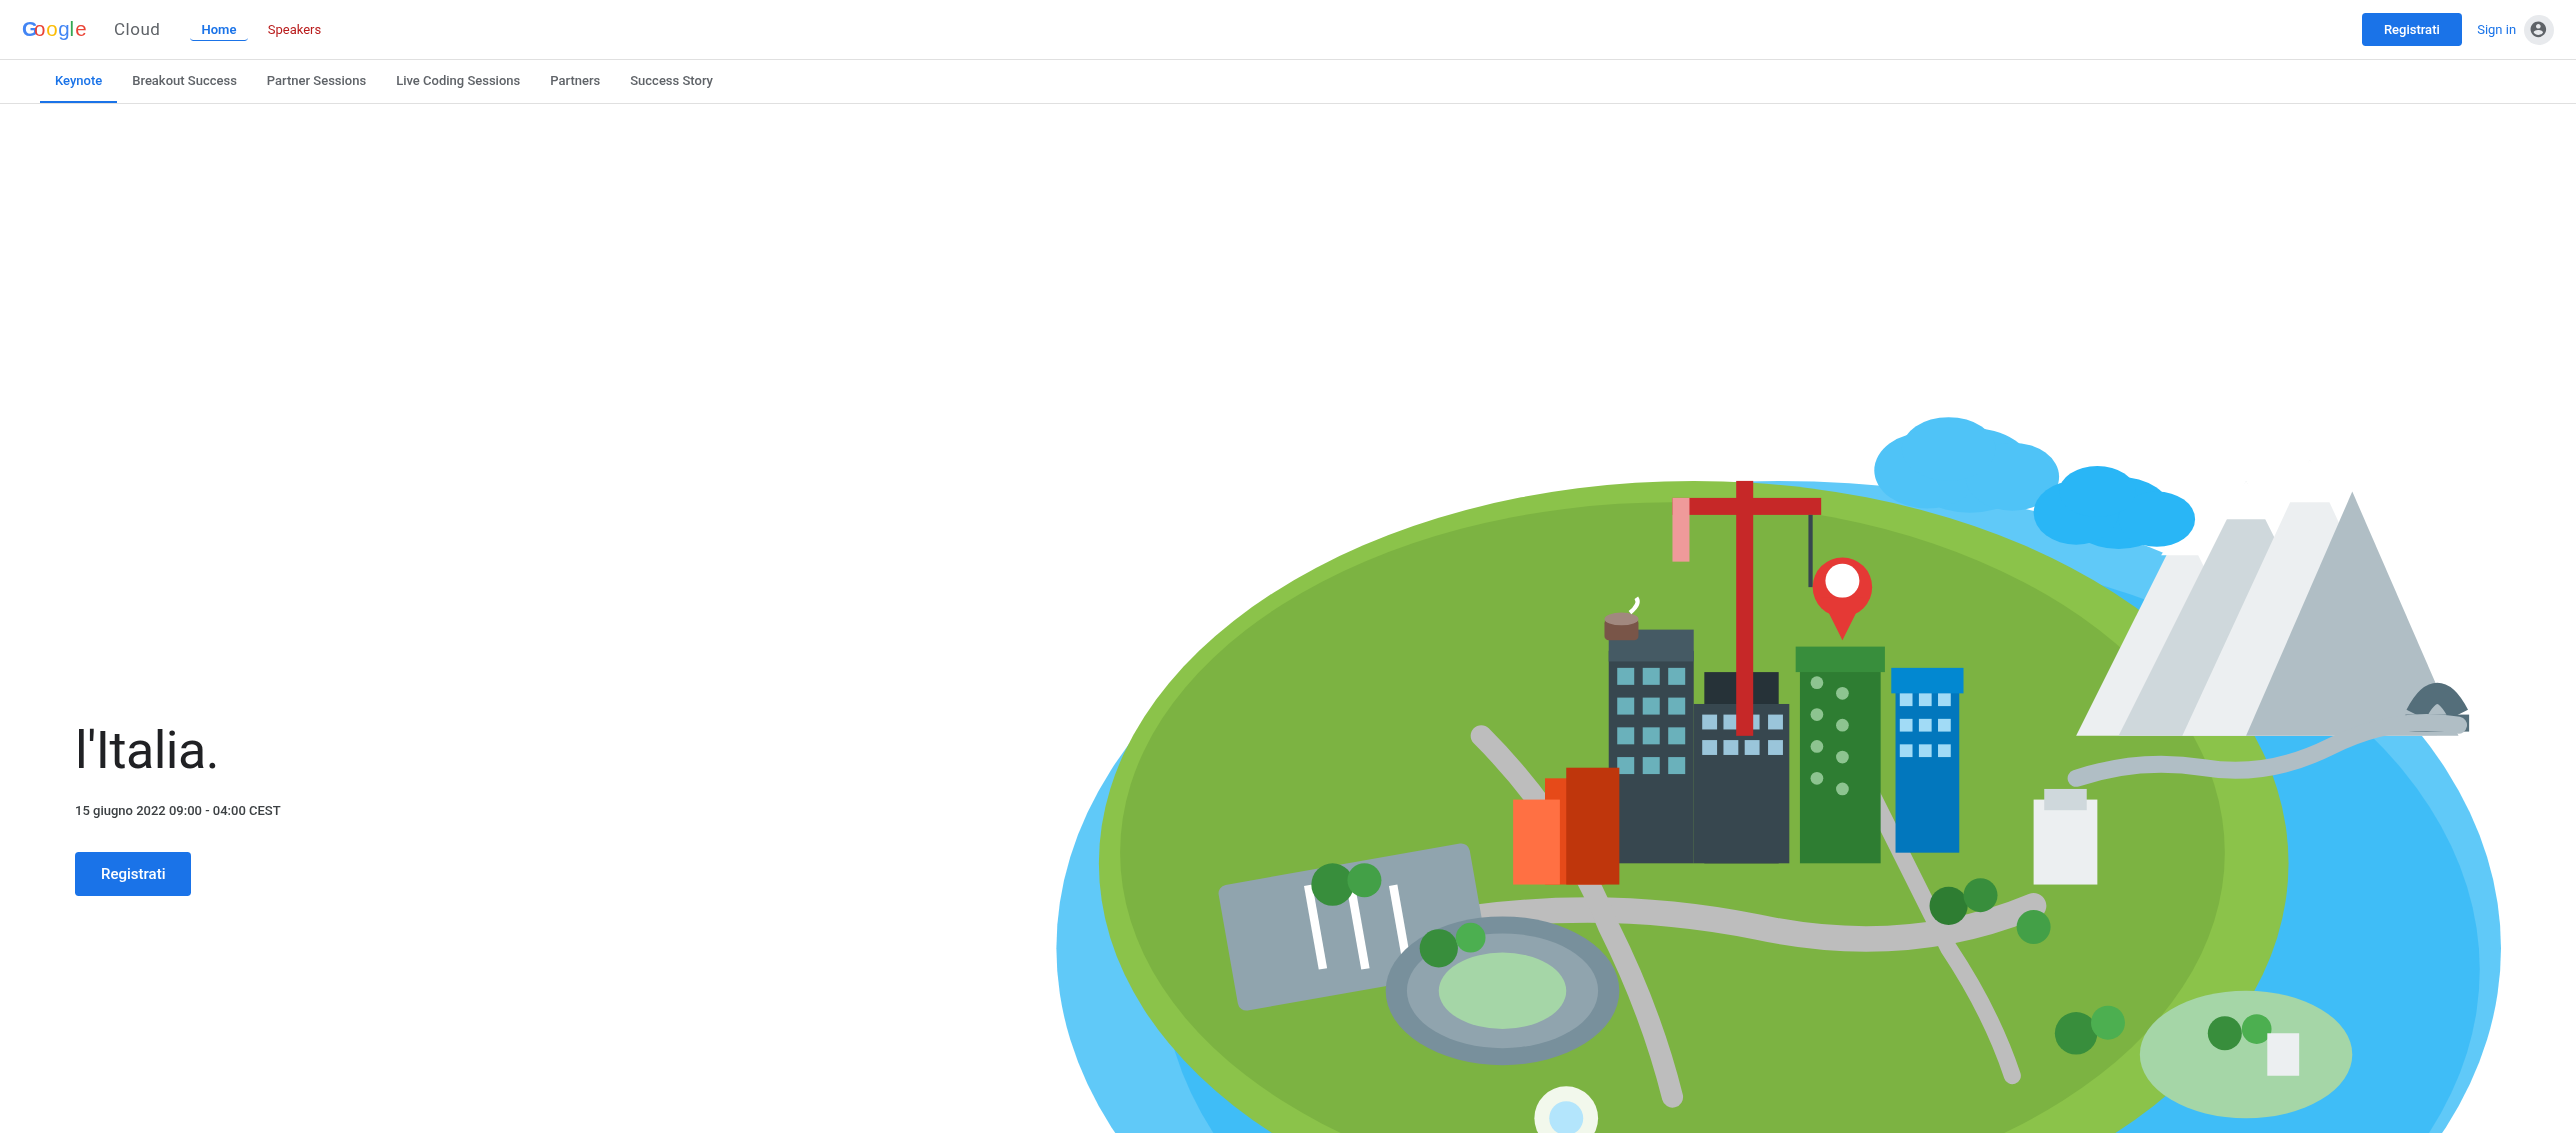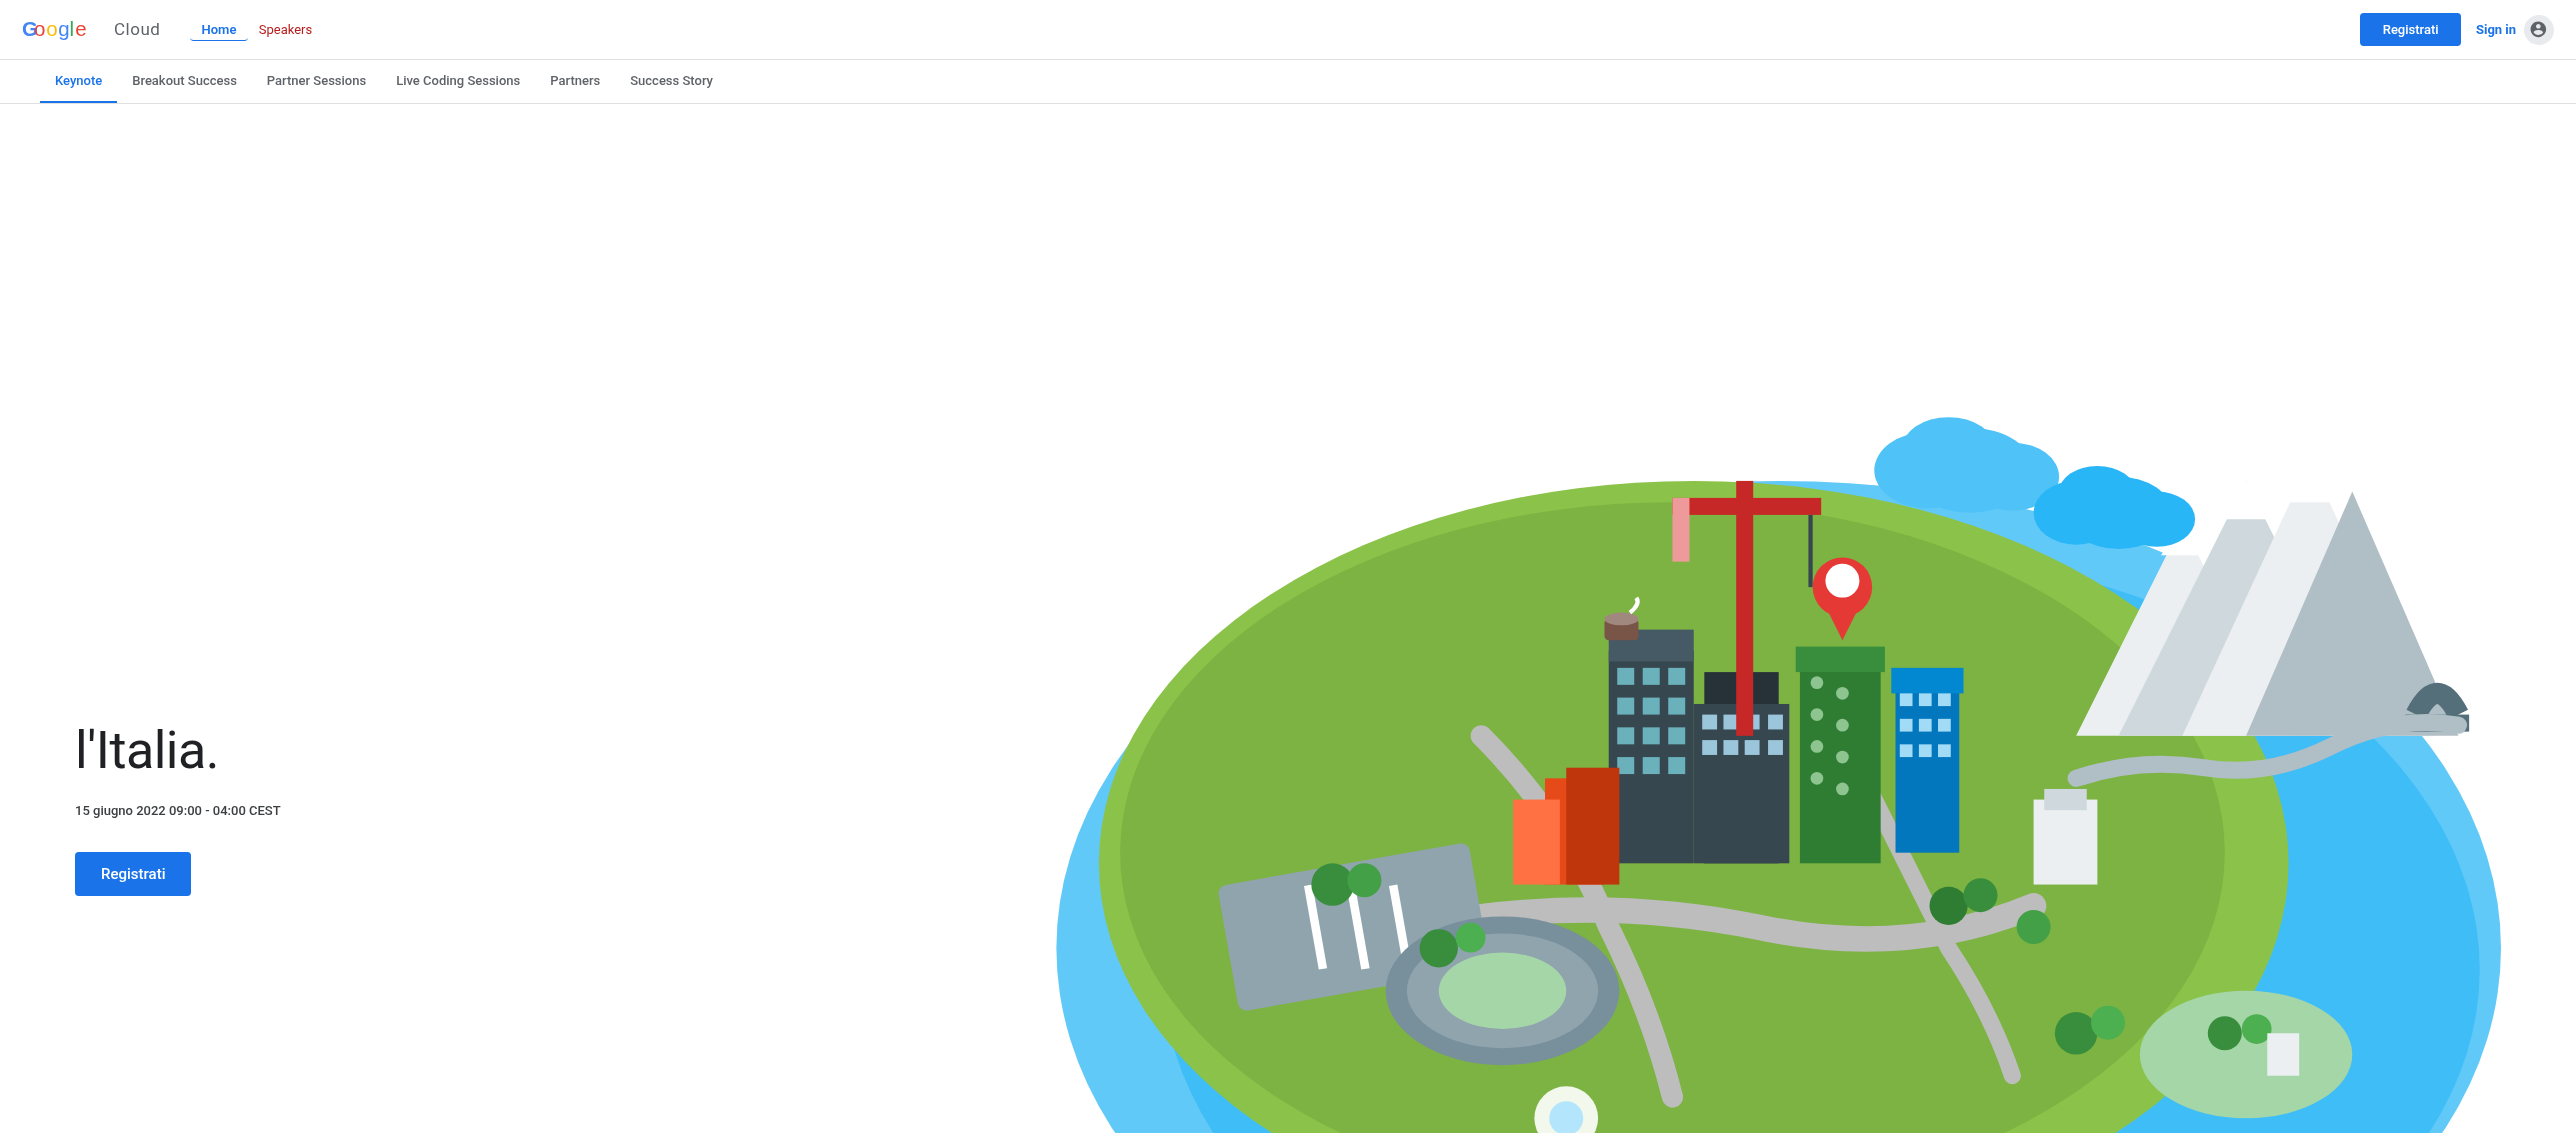--- a/index.html
+++ b/index.html
@@ -39,21 +39,21 @@
       font-size: 17px;
       font-weight: 400;
       color: #5f6368;
       letter-spacing: 0.5px;
       margin-left: 17px;
     }
 
     .nav-links {
       display: flex;
       align-items: center;
-      gap: 0;
+      gap: 9px;
       flex: 1;
     }
 
     .nav-link {
       font-size: 13px;
       color: #b91c1c;
       text-decoration: none;
       padding: 3.7px 11.2px;
       border-radius: 3.7px;
       font-weight: 400;
@@ -73,21 +73,21 @@
       border-radius: 3.7px;
       font-size: 13px;
       font-weight: 500;
       cursor: pointer;
       font-family: inherit;
     }
 
     .sign-in-link {
       color: #1a73e8;
       font-size: 13px;
-      font-weight: 700;
+      font-weight: 400;
       text-decoration: none;
       display: flex;
       align-items: center;
       gap: 7.5px;
     }
 
     .user-avatar {
       width: 30px;
       height: 30px;
       border-radius: 50%;

